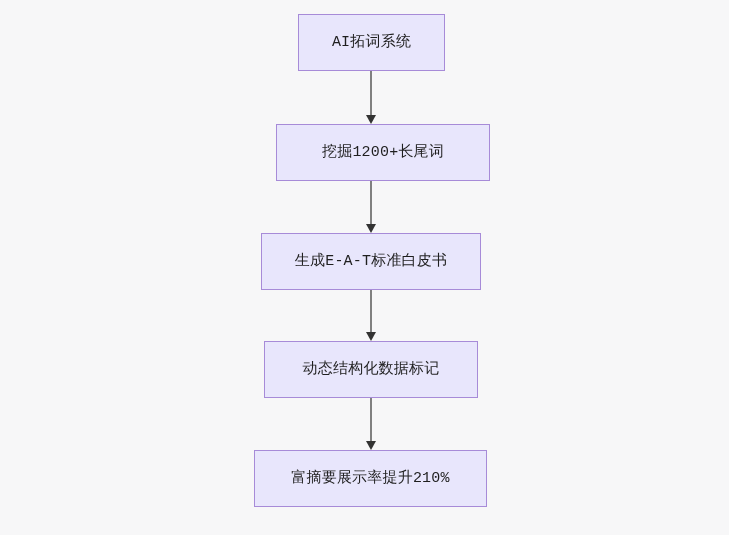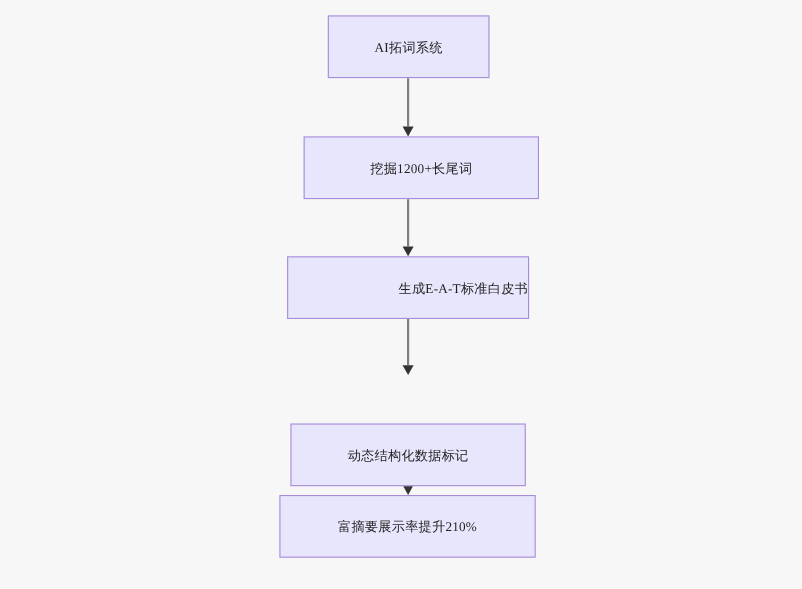--- a/index.html
+++ b/index.html
@@ -22,26 +22,26 @@
     position: absolute;
     box-sizing: border-box;
     background: #e8e6fc;
     border: 1.5px solid #a78bd8;
     display: flex;
     align-items: center;
     justify-content: center;
     height: 57px;
   }
   .node-label {
-    font-size: 12px;
+    font-size: 15px;
     line-height: 1;
     color: #1f1f1f;
     letter-spacing: 0.2px;
     white-space: nowrap;
-    font-family: Liberation Serif, serif;
+    font-family: Liberation Mono, monospace;
   }
   .edge {
     position: absolute;
     left: 370px;
     width: 2px;
     background: #808080;
   }
   .arrowhead {
     position: absolute;
     width: 0;
@@ -69,25 +69,25 @@
   <div class="arrowhead" style="left:365.5px; top:441px;"></div>
 
   <div class="node" style="left:298px; top:14px; width:147px;">
     <span class="node-label">AI拓词系统</span>
   </div>
 
   <div class="node" style="left:276px; top:124px; width:214px;">
     <span class="node-label">挖掘1200+长尾词</span>
   </div>
 
-  <div class="node" style="left:261px; top:233px; width:220px;justify-content:flex-end;">
+  <div class="node" style="left:261px; top:233px; width:220px;">
     <span class="node-label">生成E-A-T标准白皮书</span>
   </div>
 
-  <div class="node" style="left:264px; top:341px; width:214px;margin-top:44px;">
+  <div class="node" style="left:264px; top:341px; width:214px;">
     <span class="node-label">动态结构化数据标记</span>
   </div>
 
   <div class="node" style="left:254px; top:450px; width:233px;">
     <span class="node-label">富摘要展示率提升210%</span>
   </div>
 
 </div>
 
 </body></html>

